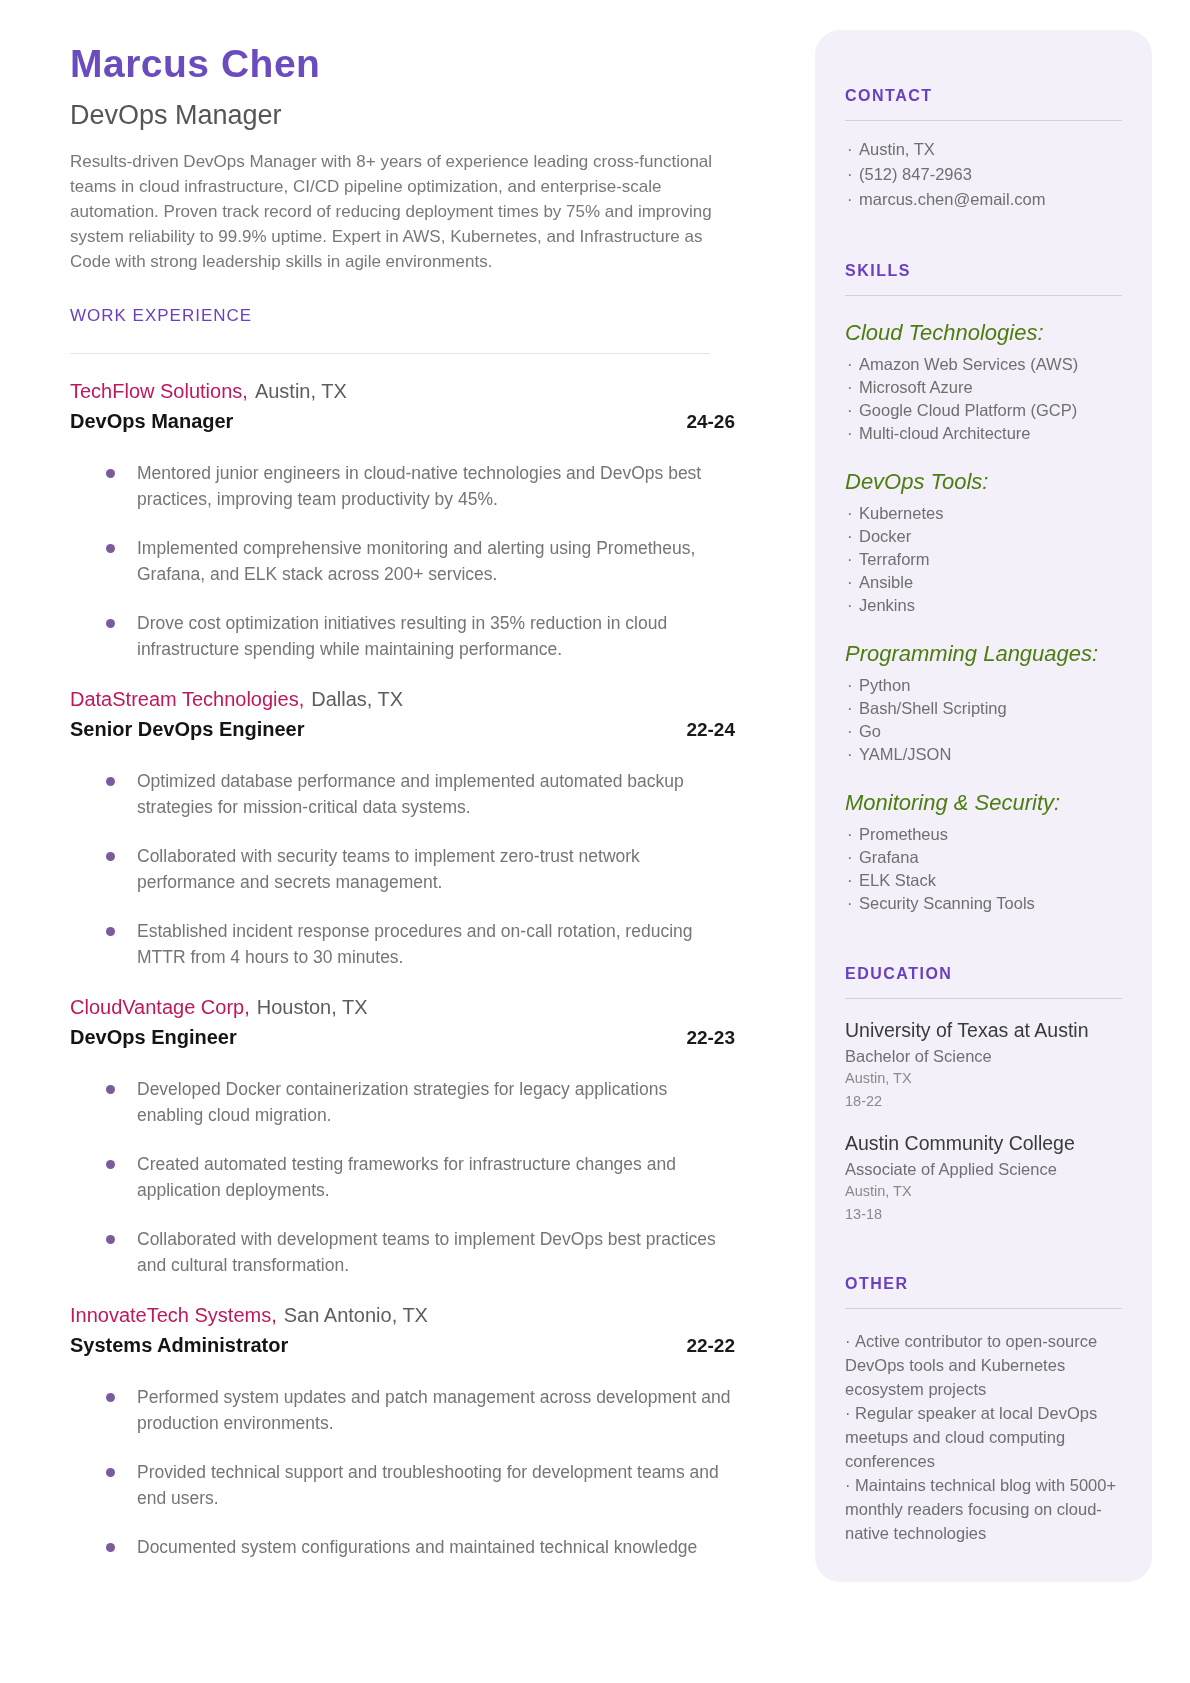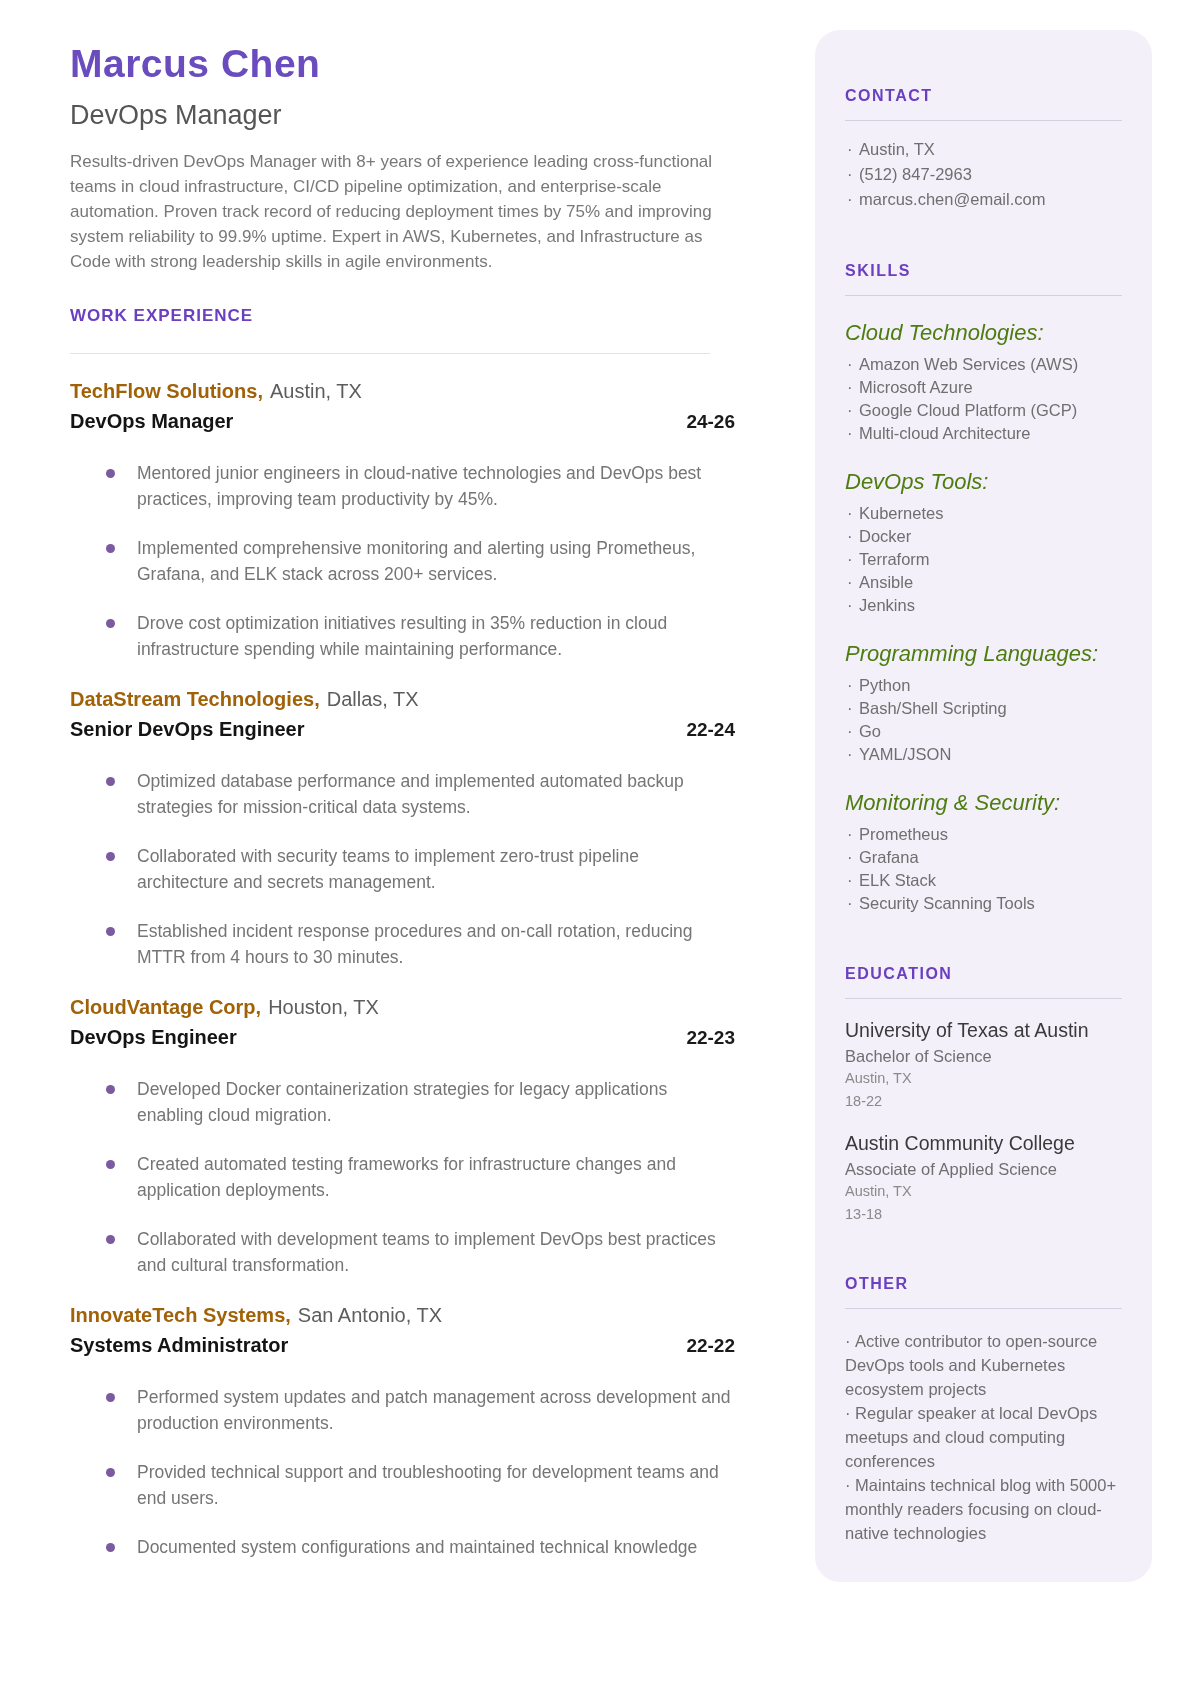--- a/index.html
+++ b/index.html
@@ -32,34 +32,34 @@
   .summary {
     margin: 18px 0 0 0;
     font-size: 17px;
     line-height: 25px;
     color: #787878;
   }
 
   .sec-heading {
     margin-top: 32px;
     font-size: 17px;
-    font-weight: 700;
+    font-weight: 400;
     letter-spacing: 1px;
     color: #6a3fc0;
   }
   .main-hr {
     margin-top: 27px;
     width: 640px;
     height: 0;
     border-top: 1px solid #e4e4e4;
   }
 
   .job { margin-top: 24px; }
   .company-row { font-size: 20px; line-height: 26px; }
-  .company { font-weight: 700; color: #a16207; }
+  .company { font-weight: 400; color: #be185d; }
   .location { color: #5d5d5d; margin-left: 7px; }
   .title-row { display: flex; justify-content: space-between; align-items: baseline; margin-top: 6px; }
   .role { font-size: 20px; font-weight: 700; color: #141414; }
   .dates { font-size: 19px; font-weight: 700; color: #1a1a1a; }
 
   .bullets { list-style: none; margin: 27px 0 12px 0; padding: 0; }
   .bullet { display: flex; margin-bottom: 23px; }
   .dot {
     flex: 0 0 auto;
     width: 9px; height: 9px;
@@ -151,21 +151,21 @@
         <span class="role">Senior DevOps Engineer</span>
         <span class="dates">22-24</span>
       </div>
       <ul class="bullets">
         <li class="bullet">
             <span class="dot"></span>
             <span class="btext">Optimized database performance and implemented automated backup strategies for mission-critical data systems.</span>
           </li>
         <li class="bullet">
             <span class="dot"></span>
-            <span class="btext">Collaborated with security teams to implement zero-trust pipeline architecture and secrets management.</span>
+            <span class="btext">Collaborated with security teams to implement zero-trust network performance and secrets management.</span>
           </li>
         <li class="bullet">
             <span class="dot"></span>
             <span class="btext">Established incident response procedures and on-call rotation, reducing MTTR from 4 hours to 30 minutes.</span>
           </li>
       </ul>
     </div>
 
     <div class="job">
       <div class="company-row">

